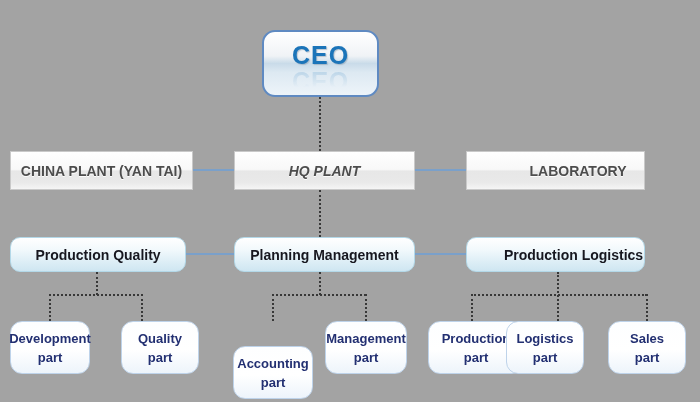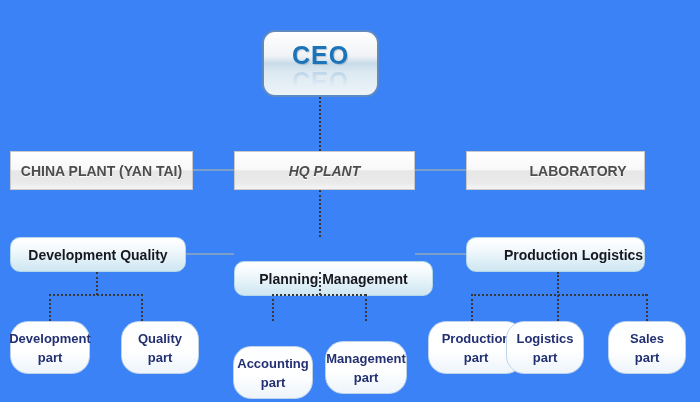--- a/index.html
+++ b/index.html
@@ -1,17 +1,17 @@
 <!DOCTYPE html>
 <html><head>
 <meta charset="utf-8">
 <style>
   html,body{margin:0;padding:0;background:#ffffff;}
   .stage{
-    position:relative;width:700px;height:402px;background:#3b82f6;
+    position:relative;width:700px;height:402px;background:#a3a3a3;
     font-family:"Liberation Sans", sans-serif;overflow:hidden;
   }
   
   .node{position:absolute;box-sizing:border-box;display:flex;align-items:center;justify-content:center;text-align:center;}
   .node-ceo{
     left:262px;top:30px;width:117px;height:67px;
     border:2px solid #5f8ac2;border-radius:13px;
     background:linear-gradient(to bottom,#ffffff 0%,#f0f3f6 38%,#c9dbe9 50%,#dde9f2 64%,#edf4f9 100%);
     display:block;
   }
@@ -35,21 +35,21 @@
     text-shadow:0 1px 0 rgba(255,255,255,.9);
   }
   .node-blue{
     height:35px;top:237px;
     border:1px solid #b3d8e8;border-radius:10px;
     background:linear-gradient(to bottom,#ffffff 0%,#f2f9fc 35%,#ddeef6 72%,#cfe6f1 100%);
     color:#17171f;font-size:14px;font-weight:bold;
   }
   .node-part{
     height:53px;top:321px;
-    border:1px solid #bed3ea;border-radius:18px;
+    border:1px solid #bed3ea;border-radius:12px;
     background:linear-gradient(to bottom,#fdfeff 0%,#ffffff 55%,#edf4fb 100%);
     color:#233072;font-size:13px;font-weight:bold;line-height:19px;
     padding:0 8px;
   }
   
   .hsolid{position:absolute;height:0;border-top:2px solid #7aa0ca;}
   .vdot{position:absolute;width:0;border-left:2px dotted #383838;}
   .hdot{position:absolute;height:0;border-top:2px dotted #383838;}
 </style>
 </head>
@@ -64,22 +64,22 @@
 
   <div class="vdot" style="left:319px;top:97px;height:54px;"></div>
   <div class="vdot" style="left:319px;top:190px;height:47px;"></div>
 
   <div class="node node-gray" style="left:10px;width:183px;">CHINA PLANT (YAN TAI)</div>
   <div class="node node-gray" style="left:234px;width:181px;font-style:italic;">HQ PLANT</div>
   <div class="node node-gray" style="left:466px;width:179px;padding-left:45px;">LABORATORY</div>
   <div class="hsolid" style="left:193px;top:169px;width:41px;"></div>
   <div class="hsolid" style="left:415px;top:169px;width:51px;"></div>
 
-  <div class="node node-blue" style="left:10px;width:176px;">Development Quality</div>
-  <div class="node node-blue" style="left:234px;width:199px;margin-top:24px;">Planning Management</div>
+  <div class="node node-blue" style="left:10px;width:176px;">Production Quality</div>
+  <div class="node node-blue" style="left:234px;width:181px;">Planning Management</div>
   <div class="node node-blue" style="left:466px;width:179px;padding-left:36px;">Production Logistics</div>
   <div class="hsolid" style="left:186px;top:253px;width:48px;"></div>
   <div class="hsolid" style="left:415px;top:253px;width:51px;"></div>
 
   <div class="vdot" style="left:96px;top:272px;height:23px;"></div>
   <div class="hdot" style="left:49px;top:294px;width:94px;"></div>
   <div class="vdot" style="left:49px;top:294px;height:27px;"></div>
   <div class="vdot" style="left:141px;top:294px;height:27px;"></div>
 
   <div class="vdot" style="left:319px;top:272px;height:23px;"></div>
@@ -88,18 +88,18 @@
   <div class="vdot" style="left:365px;top:294px;height:27px;"></div>
 
   <div class="vdot" style="left:557px;top:272px;height:49px;"></div>
   <div class="hdot" style="left:471px;top:294px;width:176px;"></div>
   <div class="vdot" style="left:471px;top:294px;height:27px;"></div>
   <div class="vdot" style="left:646px;top:294px;height:27px;"></div>
 
   <div class="node node-part" style="left:10px;width:80px;">Development part</div>
   <div class="node node-part" style="left:103px;width:78px;margin-left:18px;">Quality part</div>
   <div class="node node-part" style="left:233px;width:80px;margin-top:25px;">Accounting part</div>
-  <div class="node node-part" style="left:325px;width:82px;margin-top:20px;">Management part</div>
+  <div class="node node-part" style="left:325px;width:82px;">Management part</div>
   <div class="node node-part" style="left:428px;width:96px;">Production part</div>
   <div class="node node-part" style="left:506px;width:78px;">Logistics part</div>
   <div class="node node-part" style="left:608px;width:78px;">Sales part</div>
 
 </div>
 
 </body></html>

